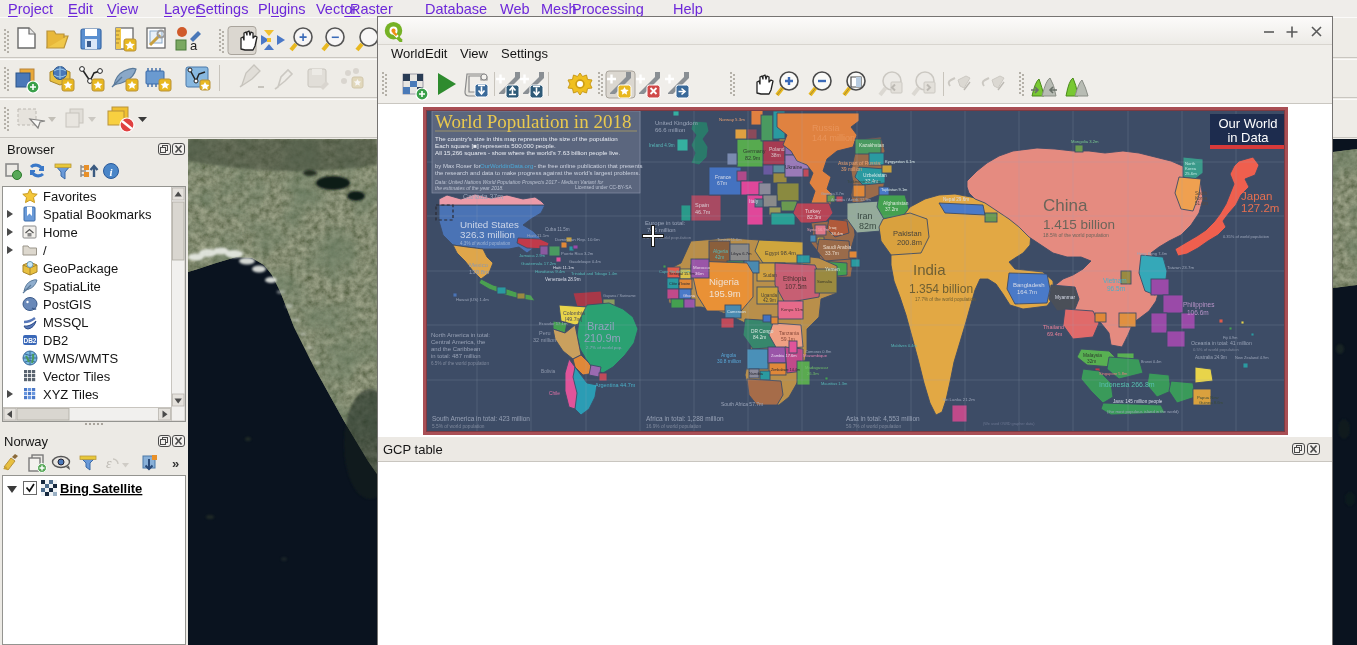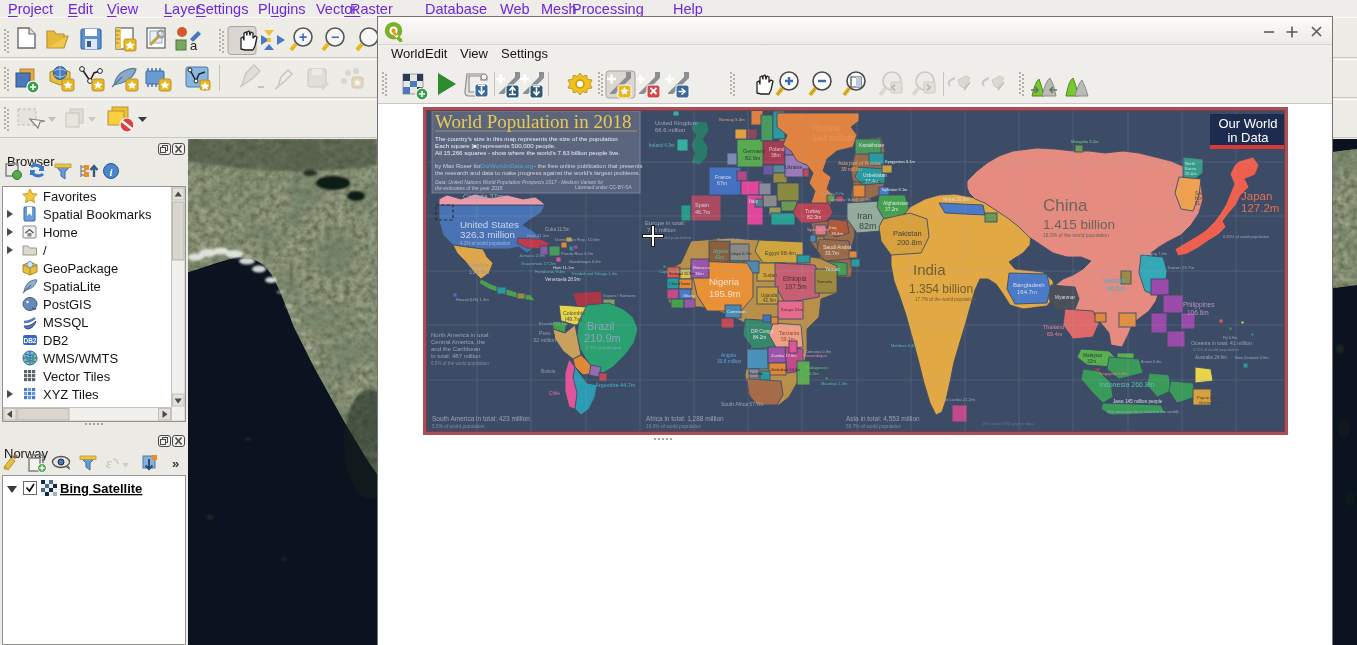--- a/index.html
+++ b/index.html
@@ -7,21 +7,21 @@
   body { font-family:"Liberation Sans", sans-serif; background:#eeece7; position:relative; }
   .abs { position:absolute; }
   #menubar { left:0; top:0; width:1357px; height:17px; background:#efedea; font-size:14.5px; color:#6d28d9; }
   #menubar span { position:absolute; top:1px; }
   #menubar u { text-decoration:underline; text-underline-offset:2px; }
   .tbrow { left:0; width:1357px; background:#eeece7; }
   #tb1 { top:17px; height:41px; border-top:1px solid #fbfaf9; border-bottom:1px solid #c9c6c0; }
   #tb2 { top:59px; height:39px; border-top:1px solid #fbfaf9; border-bottom:1px solid #c9c6c0; }
   #tb3 { top:99px; height:39px; border-top:1px solid #fbfaf9; border-bottom:1px solid #c9c6c0; }
   #leftdock { left:0; top:139px; width:188px; height:506px; background:#eceae5; }
-  .docktitle { font-size:13px; color:#151515;margin-top:12px; }
+  .docktitle { font-size:13px; color:#151515; }
   .winbtn { width:13px; height:12px; border:1px solid #4a4a4a; border-radius:3px; background:#f2f0ed; }
   .winbtn svg { display:block; }
   .tree { background:#fff; border:1px solid #949490; font-size:13px; color:#151515; }
   #geowin { left:377px; top:16px; width:956px; height:629px; background:#fff; border:1px solid #767472; }
   #geotitle { left:0; top:0; width:954px; height:28px; background:linear-gradient(#fcfbfa,#edebe7); border-bottom:1px solid #d8d5cf; }
   #geomenu { left:0; top:28px; width:954px; height:19px; background:#f0eeea; font-size:13px; color:#151515; }
   #geotb { left:0; top:47px; width:954px; height:40px; background:#f0eeea; border-bottom:1px solid #cac7c1; }
   #geocanvas { left:0; top:87px; width:954px; height:333px; background:#fff; }
   #gcphead { left:0; top:420px; width:954px; height:25px; background:#ece9e4; border-bottom:1px solid #c9c6c0; }
   #gcpbody { left:0; top:446px; width:954px; height:182px; background:#fff; }
@@ -976,19 +976,33 @@
 <rect x="828" y="226" width="3" height="3" fill="#2a9aa0" stroke="#3d4c66" stroke-width="0.9"></rect>
 <text x="800" y="232" font-size="3.8" fill="#9ba5b9" text-anchor="start">Fiji 0.9m</text>
 <text x="812" y="252" font-size="4" fill="#9ba5b9" text-anchor="start">New Zealand 4.9m</text>
 <rect x="820" y="256" width="5" height="5" fill="#2a9aa0" stroke="#3d4c66" stroke-width="0.9"></rect>
 <text x="560" y="318" font-size="3.8" fill="#6a7590" text-anchor="start">(We used OWID grapher data)</text>
 <rect x="13" y="98" width="17" height="15" fill="none" stroke="#2a2a33" stroke-width="1.2" stroke-dasharray="3 2.4"></rect>
 <rect x="1.5" y="1.5" width="862" height="325" fill="none" stroke="#a94f55" stroke-width="3"></rect>
 <rect x="3.5" y="3.5" width="858" height="321" fill="none" stroke="#7c3a42" stroke-width="1"></rect>
 </svg>
   <div class="abs" style="left:276px;top:421px;width:18px;border-top:2px dotted #a9a49c"></div>
+  <div id="gcphead" class="abs">
+    <div class="abs docktitle" style="left:5px;top:5px">GCP table</div>
+    <div class="abs winbtn" style="left:914px;top:6px">
+        <svg width="11" height="10" viewBox="0 0 11 10">
+          <rect x="3.5" y="1.5" width="5" height="5" fill="none" stroke="#4a4a4a"></rect>
+          <rect x="1.5" y="3.5" width="5" height="5" fill="#f2f0ed" stroke="#4a4a4a"></rect>
+        </svg>
+      </div>
+    <div class="abs winbtn" style="left:929px;top:6px">
+        <svg width="11" height="10" viewBox="0 0 11 10">
+          <path d="M2.5 1.5l6 7M8.5 1.5l-6 7" stroke="#4a4a4a" stroke-width="1.6"></path>
+        </svg>
+      </div>
+  </div>
   <div id="gcpbody" class="abs"></div>
 </div>
 
 <svg class="abs" style="left:642px;top:225px" width="22" height="22" viewBox="0 0 22 22" xmlns="http://www.w3.org/2000/svg">
   <path d="M9 0h4v9h9v4h-9v9H9v-9H0V9h9z" fill="#1a1a1a"></path>
   <path d="M10 1h2v9h9v2h-9v9h-2v-9H1v-2h9z" fill="#fff"></path>
 </svg>
 
 </body></html>

